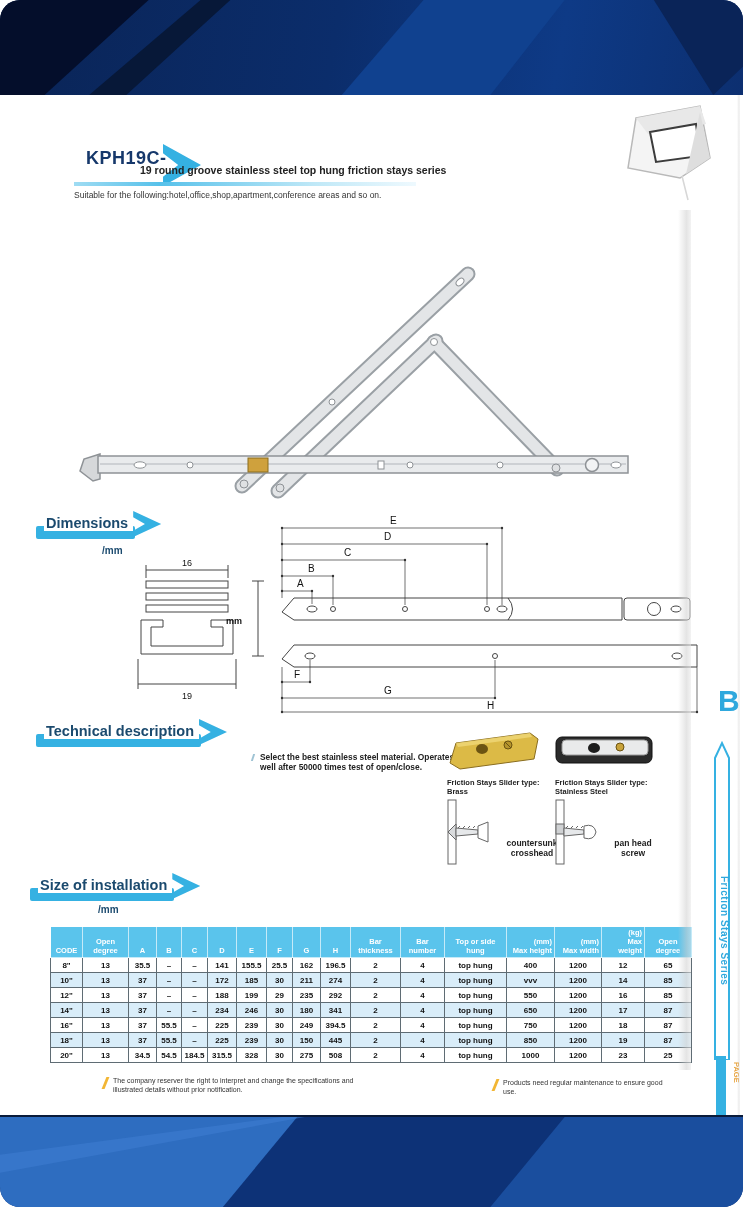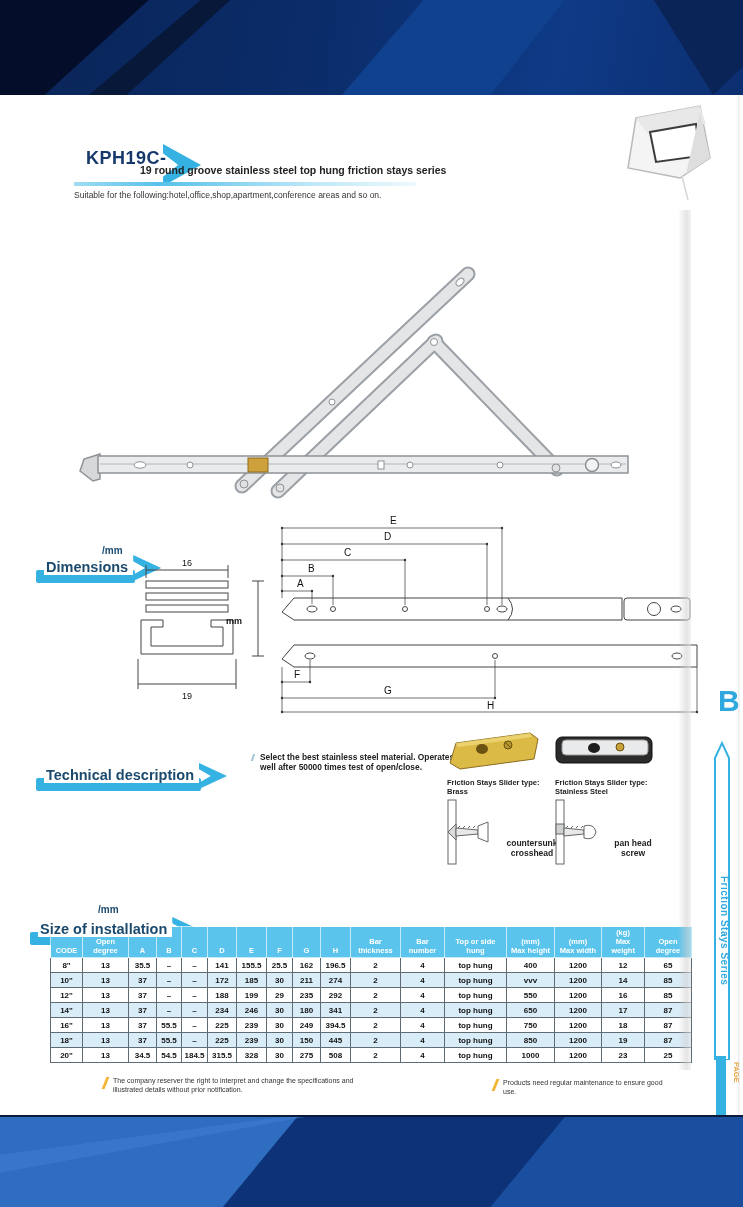--- a/index.html
+++ b/index.html
@@ -1,17 +1,17 @@
 <!DOCTYPE html>
 <html><head>
 <meta charset="utf-8">
 <style>
   * { margin:0; padding:0; box-sizing:border-box; }
   body { font-family:"Liberation Sans", sans-serif; background:#fff; }
-  .canvas { position:relative; width:743px; height:1207px; overflow:hidden; background:#fff; margin:0 auto; }
+  .canvas { position:relative; width:743px; height:1207px; overflow:hidden; background:#fff; margin:0 auto;border-radius:20px; }
 
   
   .banner { position:absolute; left:0; width:743px; overflow:hidden; }
   .banner-top { top:0; height:95px; background:linear-gradient(100deg,#0a2456 0%,#0b2d6b 45%,#0e3a86 75%,#0c2f70 100%); }
   .banner-top .d1 { position:absolute; inset:0; background:#040e2b; clip-path:polygon(0 0,20% 0,6% 100%,0 100%); }
   .banner-top .d2 { position:absolute; inset:0; background:#071838; clip-path:polygon(27% 0,31% 0,17% 100%,12% 100%); }
   .banner-top .d3 { position:absolute; inset:0; background:#10418f; clip-path:polygon(57% 0,76% 0,66% 100%,46% 100%); }
   .banner-top .d4 { position:absolute; inset:0; background:#0a2458; clip-path:polygon(88% 0,100% 0,100% 70%,96% 100%); }
   .banner-bottom { top:1115px; height:92px; background:#0d3277; border-top:2px solid #0a1b3a; }
   .banner-bottom .d1 { position:absolute; inset:0; background:#2e6dc0; clip-path:polygon(0 0,40% 0,30% 100%,0 100%); }
@@ -26,40 +26,40 @@
     clip-path:polygon(0 0,100% 50%,0 100%,0 78%,40% 50%,0 22%); }
   .model-underline { position:absolute; left:74px; top:182px; width:342px; height:4px;
     background:linear-gradient(to right,#9fdcf3,#57c1ea 25%,#bfe8f7 70%,#eef9fe); }
   .series-title { position:absolute; left:140px; top:164px; font-size:10.5px; font-weight:bold; color:#222; }
   .suitable { position:absolute; left:74px; top:190px; font-size:8.5px; color:#333; }
 
   
   .logo { position:absolute; left:608px; top:96px; }
 
   
-  .sec-head { position:absolute; height:18px;margin-top:44px; }
+  .sec-head { position:absolute; height:18px; }
   .sec-band { position:absolute; left:-8px; right:-2px; bottom:-7px; height:13px; background:#35b1e2; border-radius:2px; }
   .sec-arrow { position:absolute; right:-28px; top:-3px; width:28px; height:26px; background:#35b1e2;
     clip-path:polygon(0 0,100% 50%,0 100%,0 76%,42% 50%,0 24%); }
   .sec-title { position:relative; z-index:1; background:#fff; padding:0 5px 0 2px; font-size:14.5px; font-weight:bold; color:#1b4a6e; }
   .unit-label { position:absolute; font-size:10px; font-weight:bold; color:#1b4a6e; }
 
   
   .tech-bullets { position:absolute; left:250px; top:752px; width:214px; list-style:none; }
   .tech-bullets li { position:relative; font-size:8.4px; color:#222; font-weight:bold; margin-bottom:6px; padding-left:10px; }
   .tech-bullets li .mark { position:absolute; left:2px; top:2px; width:1.5px; height:7px; background:#9fc3d4; transform:skewX(-18deg); }
 
   .slider-label { position:absolute; font-size:7.5px; font-weight:bold; color:#222; line-height:1.25; white-space:pre-line; }
   .screw-label { position:absolute; font-size:8.5px; font-weight:bold; color:#222; white-space:pre-line; text-align:center; }
 
   
   table.spec { position:absolute; left:50px; top:926px; width:641px; border-collapse:collapse; table-layout:fixed; }
   table.spec th { background:#5ac4ec; color:#fff; font-size:7.5px; font-weight:bold; height:30px;
     border:1px solid rgba(255,255,255,.65); vertical-align:bottom; padding:1px 2px 2px; text-align:center; line-height:1.2; }
-  table.spec th.two-line { text-align:center; white-space:pre-line; }
+  table.spec th.two-line { text-align:right; white-space:pre-line; }
   table.spec td { font-size:8px; font-weight:bold; color:#111; text-align:center; height:15px;
     border:1px solid #5f6c74; padding:0 1px; }
   table.spec tr.alt td { background:#d9edf9; }
   table.spec { border:1.5px solid #3c4852; }
 
   
   .foot-note { position:absolute; font-size:7px; color:#333; line-height:1.35; }
   .slash { position:absolute; width:2.5px; height:12px; background:#f2b634; transform:skewX(-22deg); }
   .page-num { position:absolute; left:648px; top:1070px; font-size:15px; font-weight:bold; color:#173a5a;margin-top:45px; }
 

